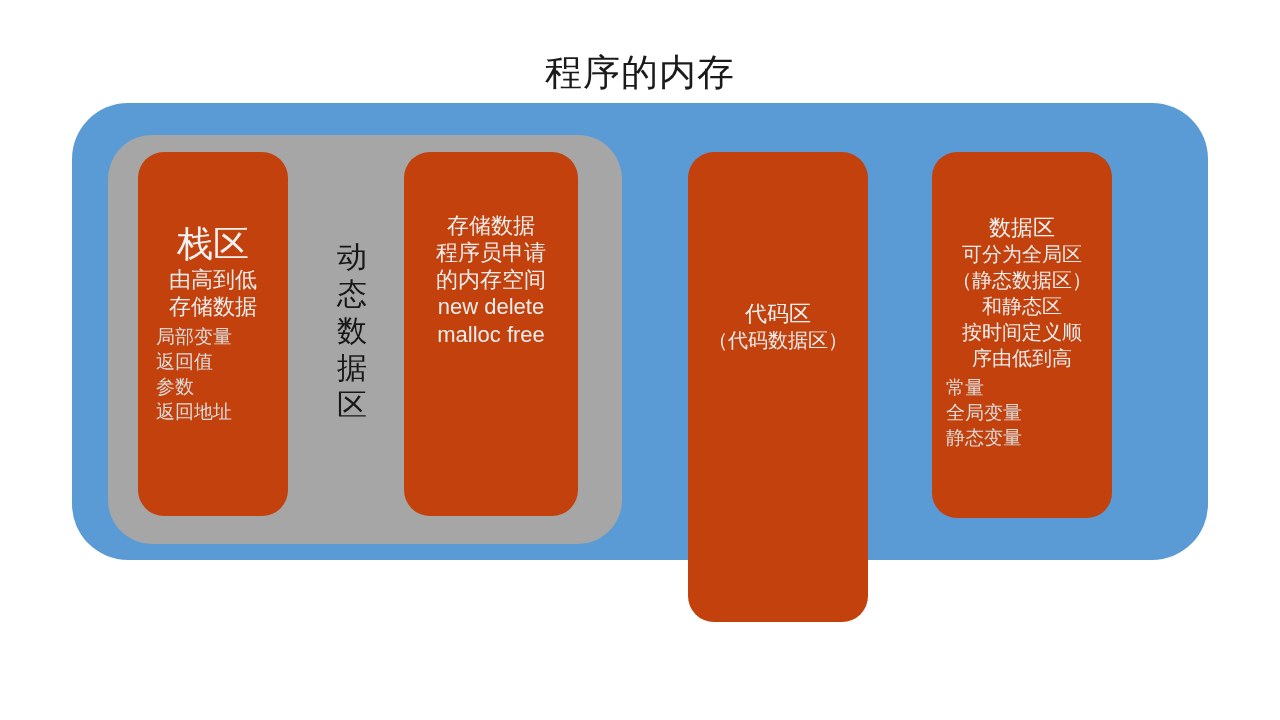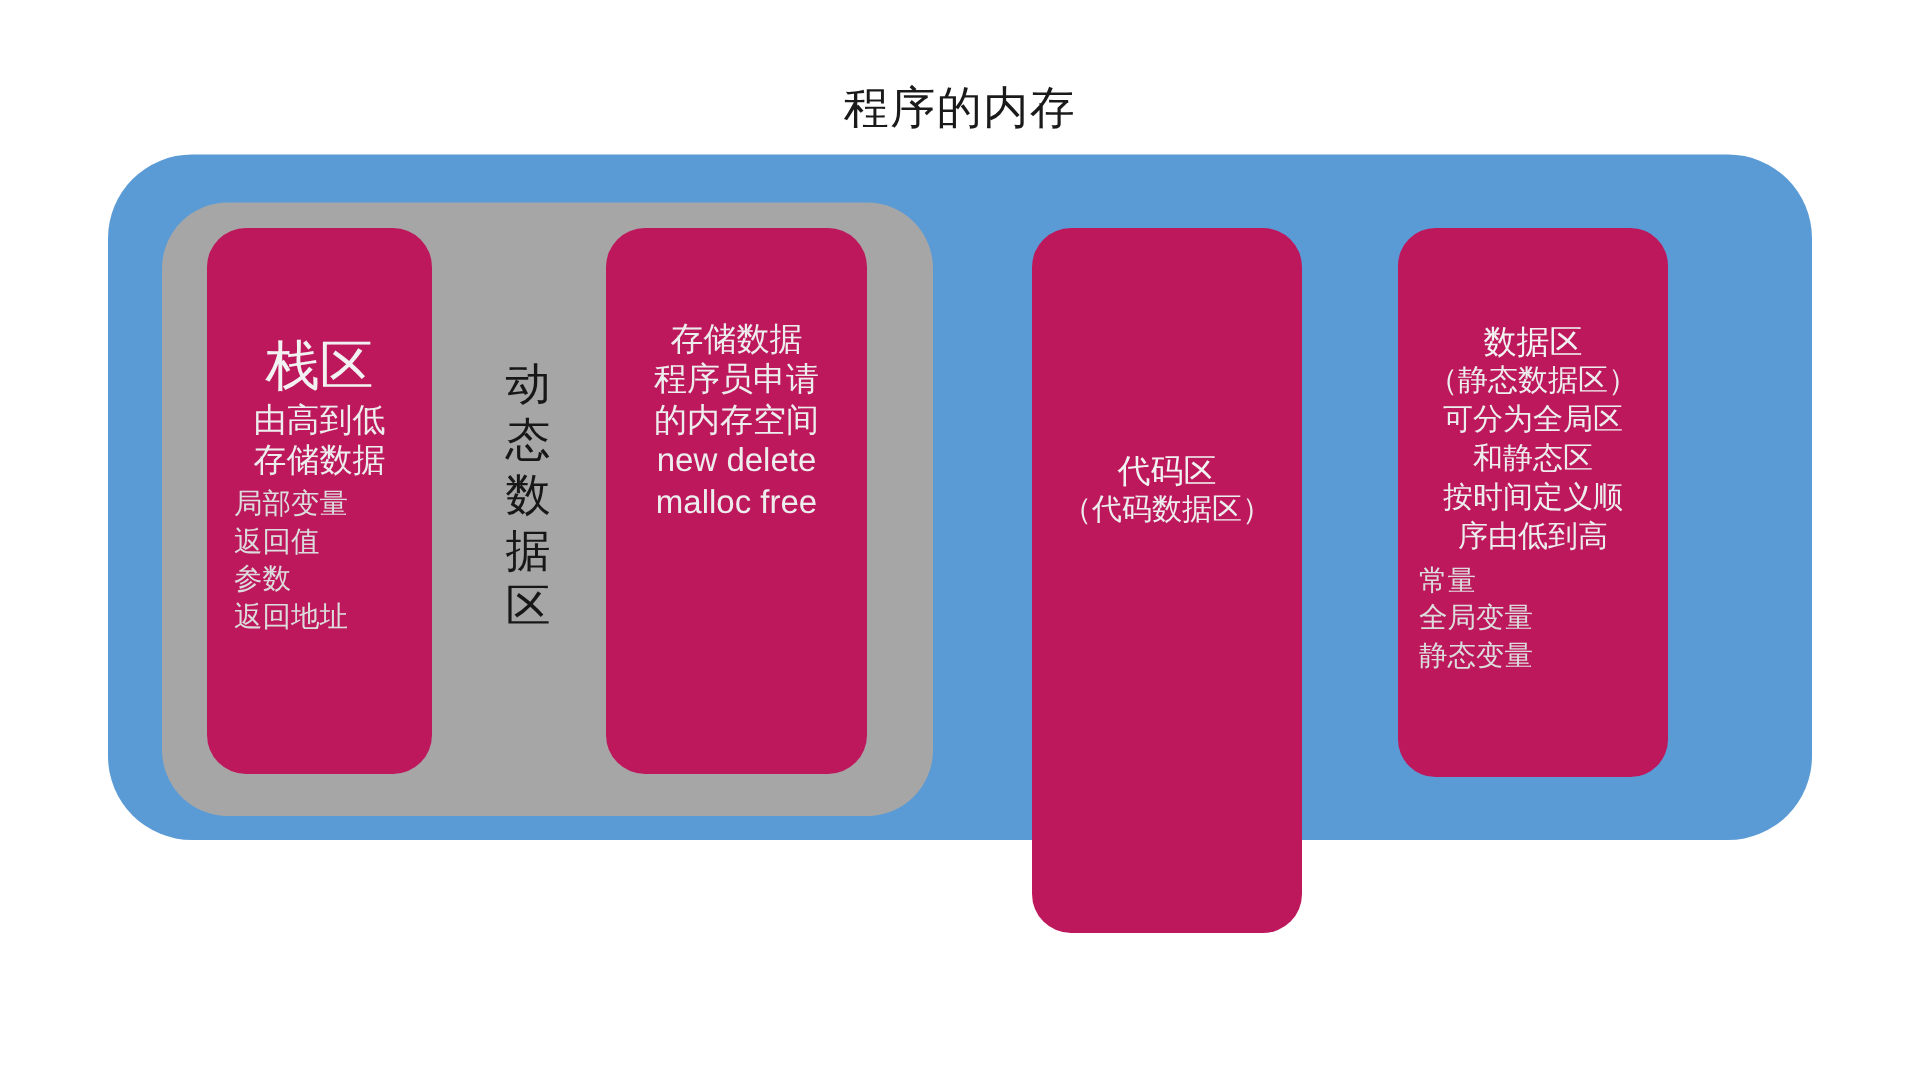--- a/index.html
+++ b/index.html
@@ -23,21 +23,21 @@
     background: #ffffff;
   }
 
   
   #title {
     position: absolute;
     left: 0;
     top: 52px;
     width: 1280px;
     text-align: center;
-    font-size: 30px;
+    font-size: 37px;
     line-height: 42px;
     color: #1a1a1a;
     letter-spacing: 1px;
   }
 
   
   #outer-container {
     position: absolute;
     left: 72px;
     top: 103px;
@@ -54,21 +54,21 @@
     top: 135px;
     width: 514px;
     height: 409px;
     background: #A6A6A6;
     border-radius: 44px;
   }
 
   
   .region-box {
     position: absolute;
-    background: #be185d;
+    background: #c2410c;
     border-radius: 26px;
     box-sizing: border-box;
     color: #E7E7E7;
     overflow: hidden;
   }
 
   #stack-box  { left: 138px; top: 152px; width: 150px; height: 364px; }
   #heap-box   { left: 404px; top: 152px; width: 174px; height: 364px; }
   #code-box   { left: 688px; top: 152px; width: 180px; height: 470px; }
   #data-box   { left: 932px; top: 152px; width: 180px; height: 366px; border-radius: 25px; }
@@ -198,22 +198,22 @@
   <div id="code-box" class="region-box">
     <div id="code-text" class="region-inner">
       <div class="region-heading small">代码区</div>
       <div class="region-sub paren">（代码数据区）</div>
     </div>
   </div>
 
   <div id="data-box" class="region-box">
     <div id="data-text" class="region-inner">
       <div class="region-heading small">数据区</div>
+      <div class="region-sub">可分为全局区</div>
       <div class="region-sub">（静态数据区）</div>
-      <div class="region-sub">可分为全局区</div>
       <div class="region-sub">和静态区</div>
       <div class="region-sub">按时间定义顺</div>
       <div class="region-sub">序由低到高</div>
       <div class="region-list">
         <div class="li">常量</div>
         <div class="li">全局变量</div>
         <div class="li">静态变量</div>
       </div>
     </div>
   </div>

